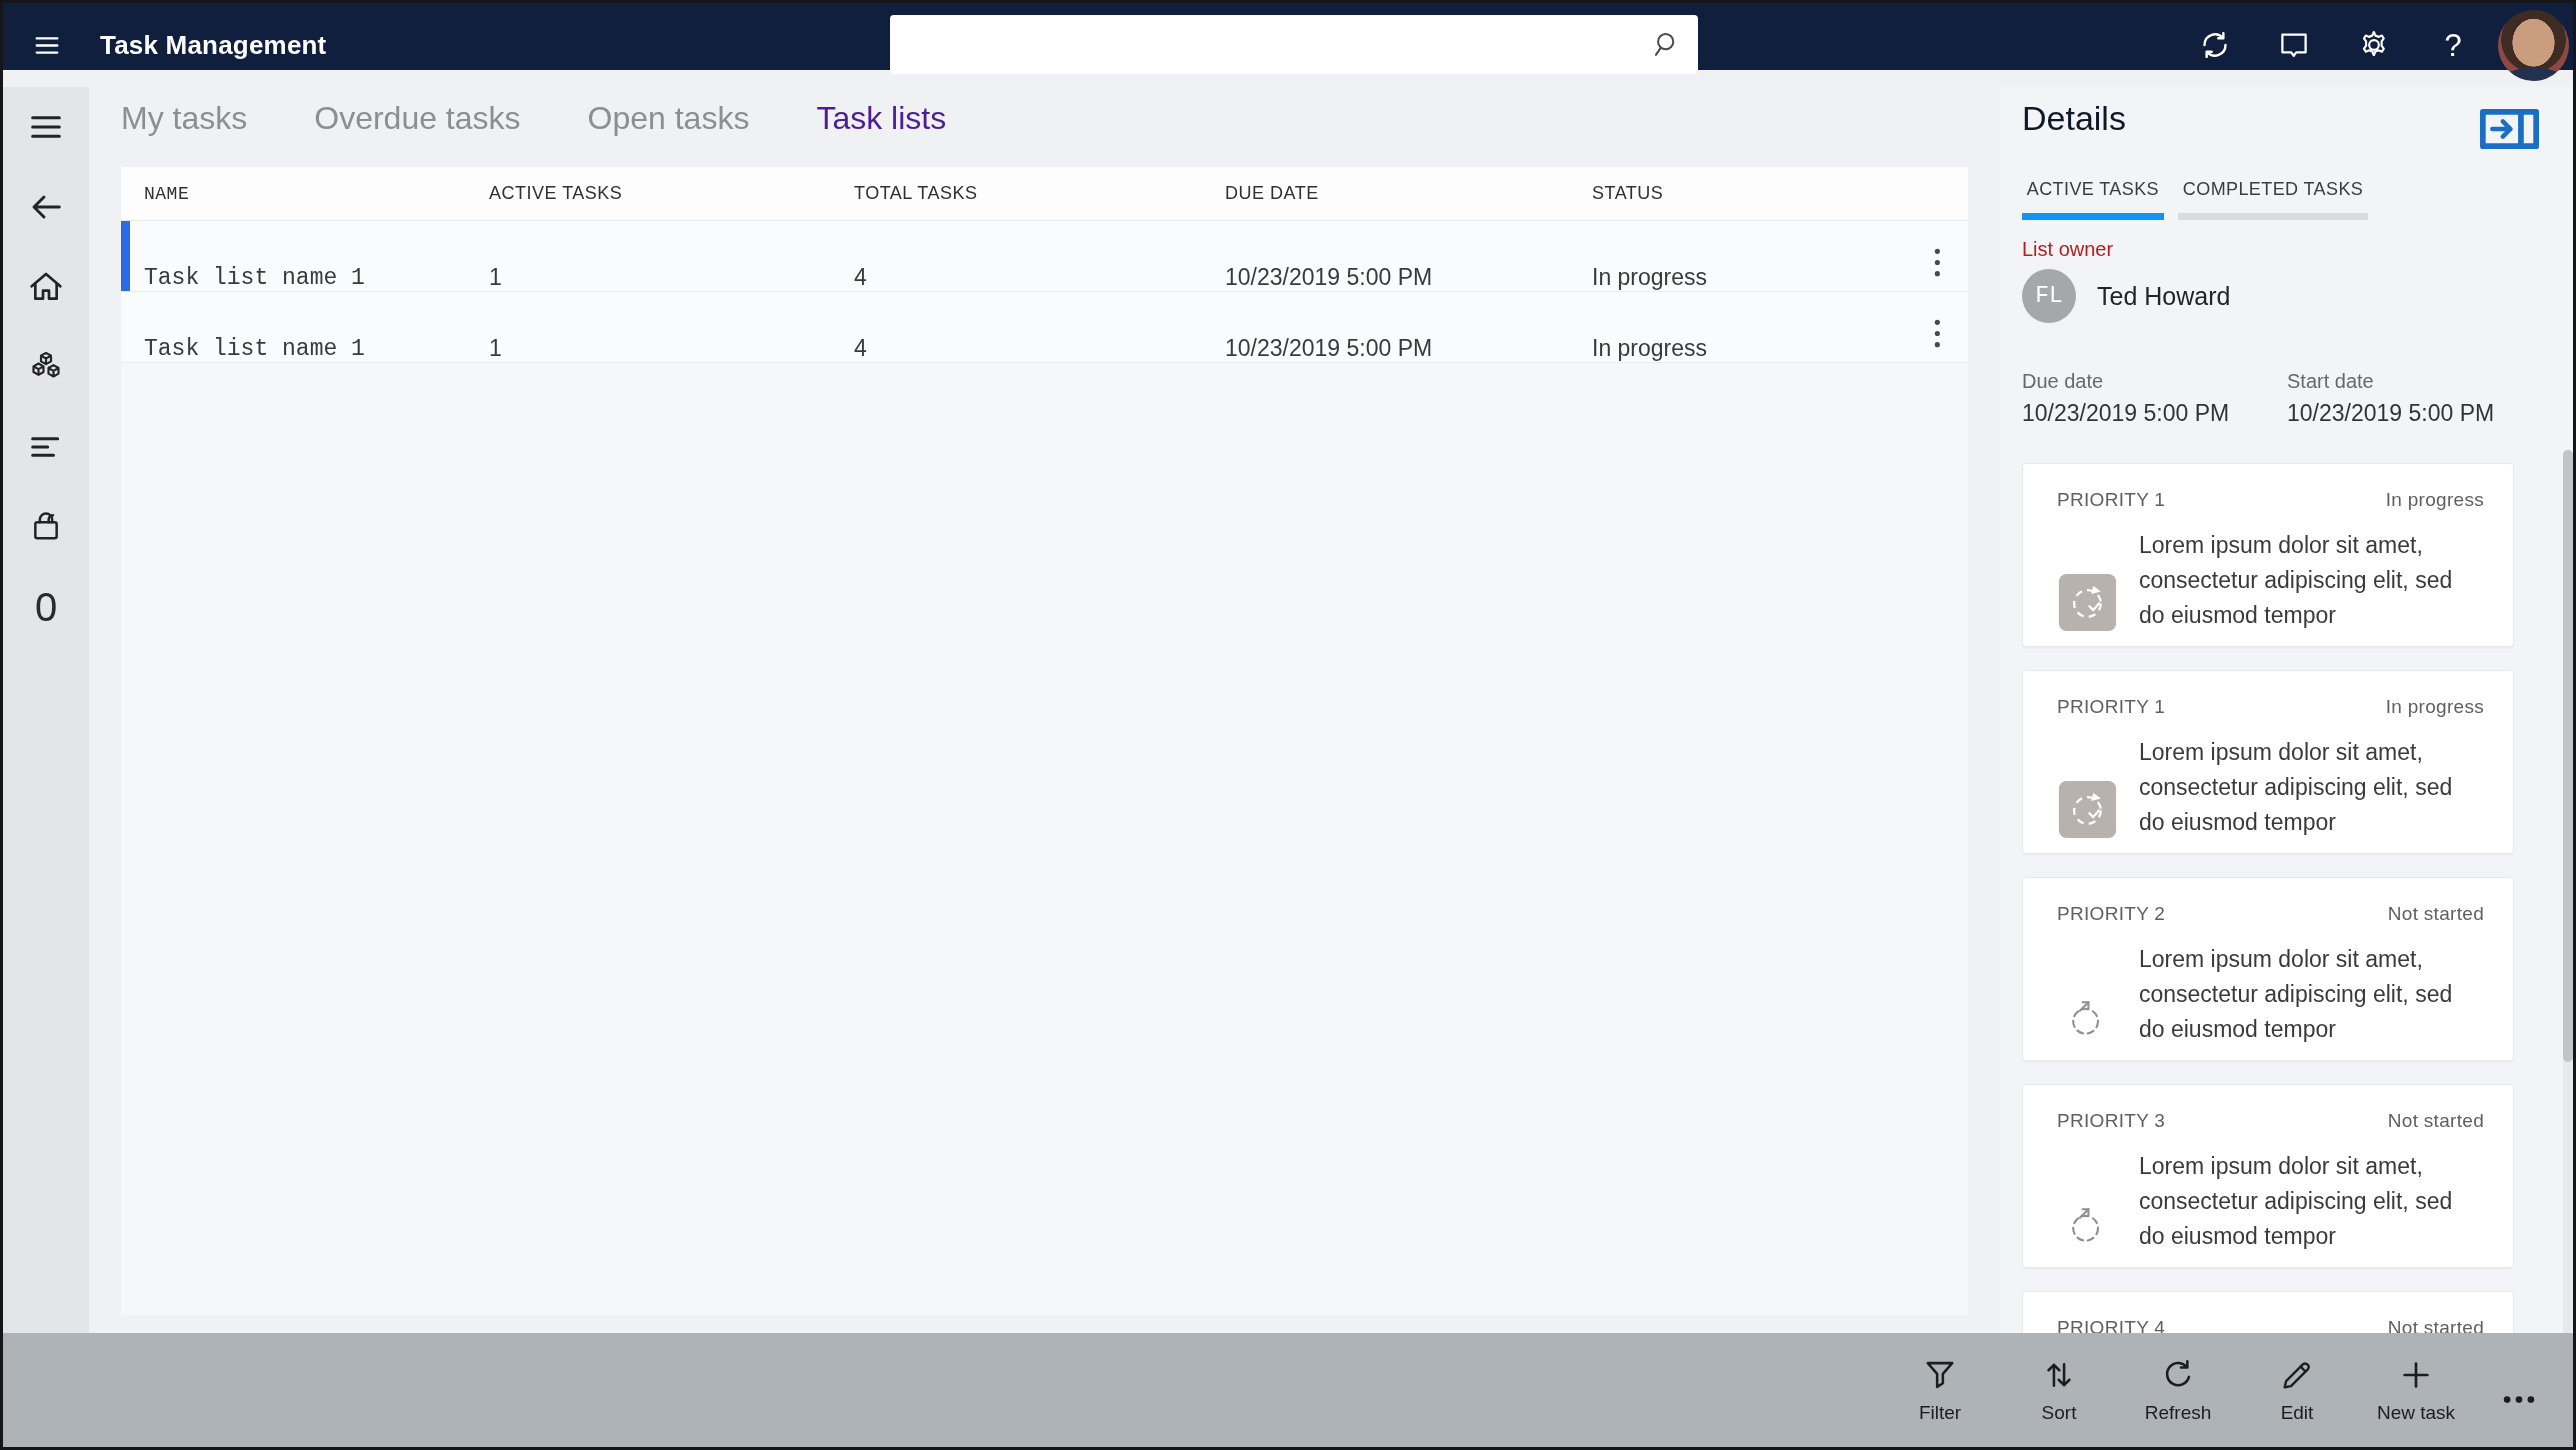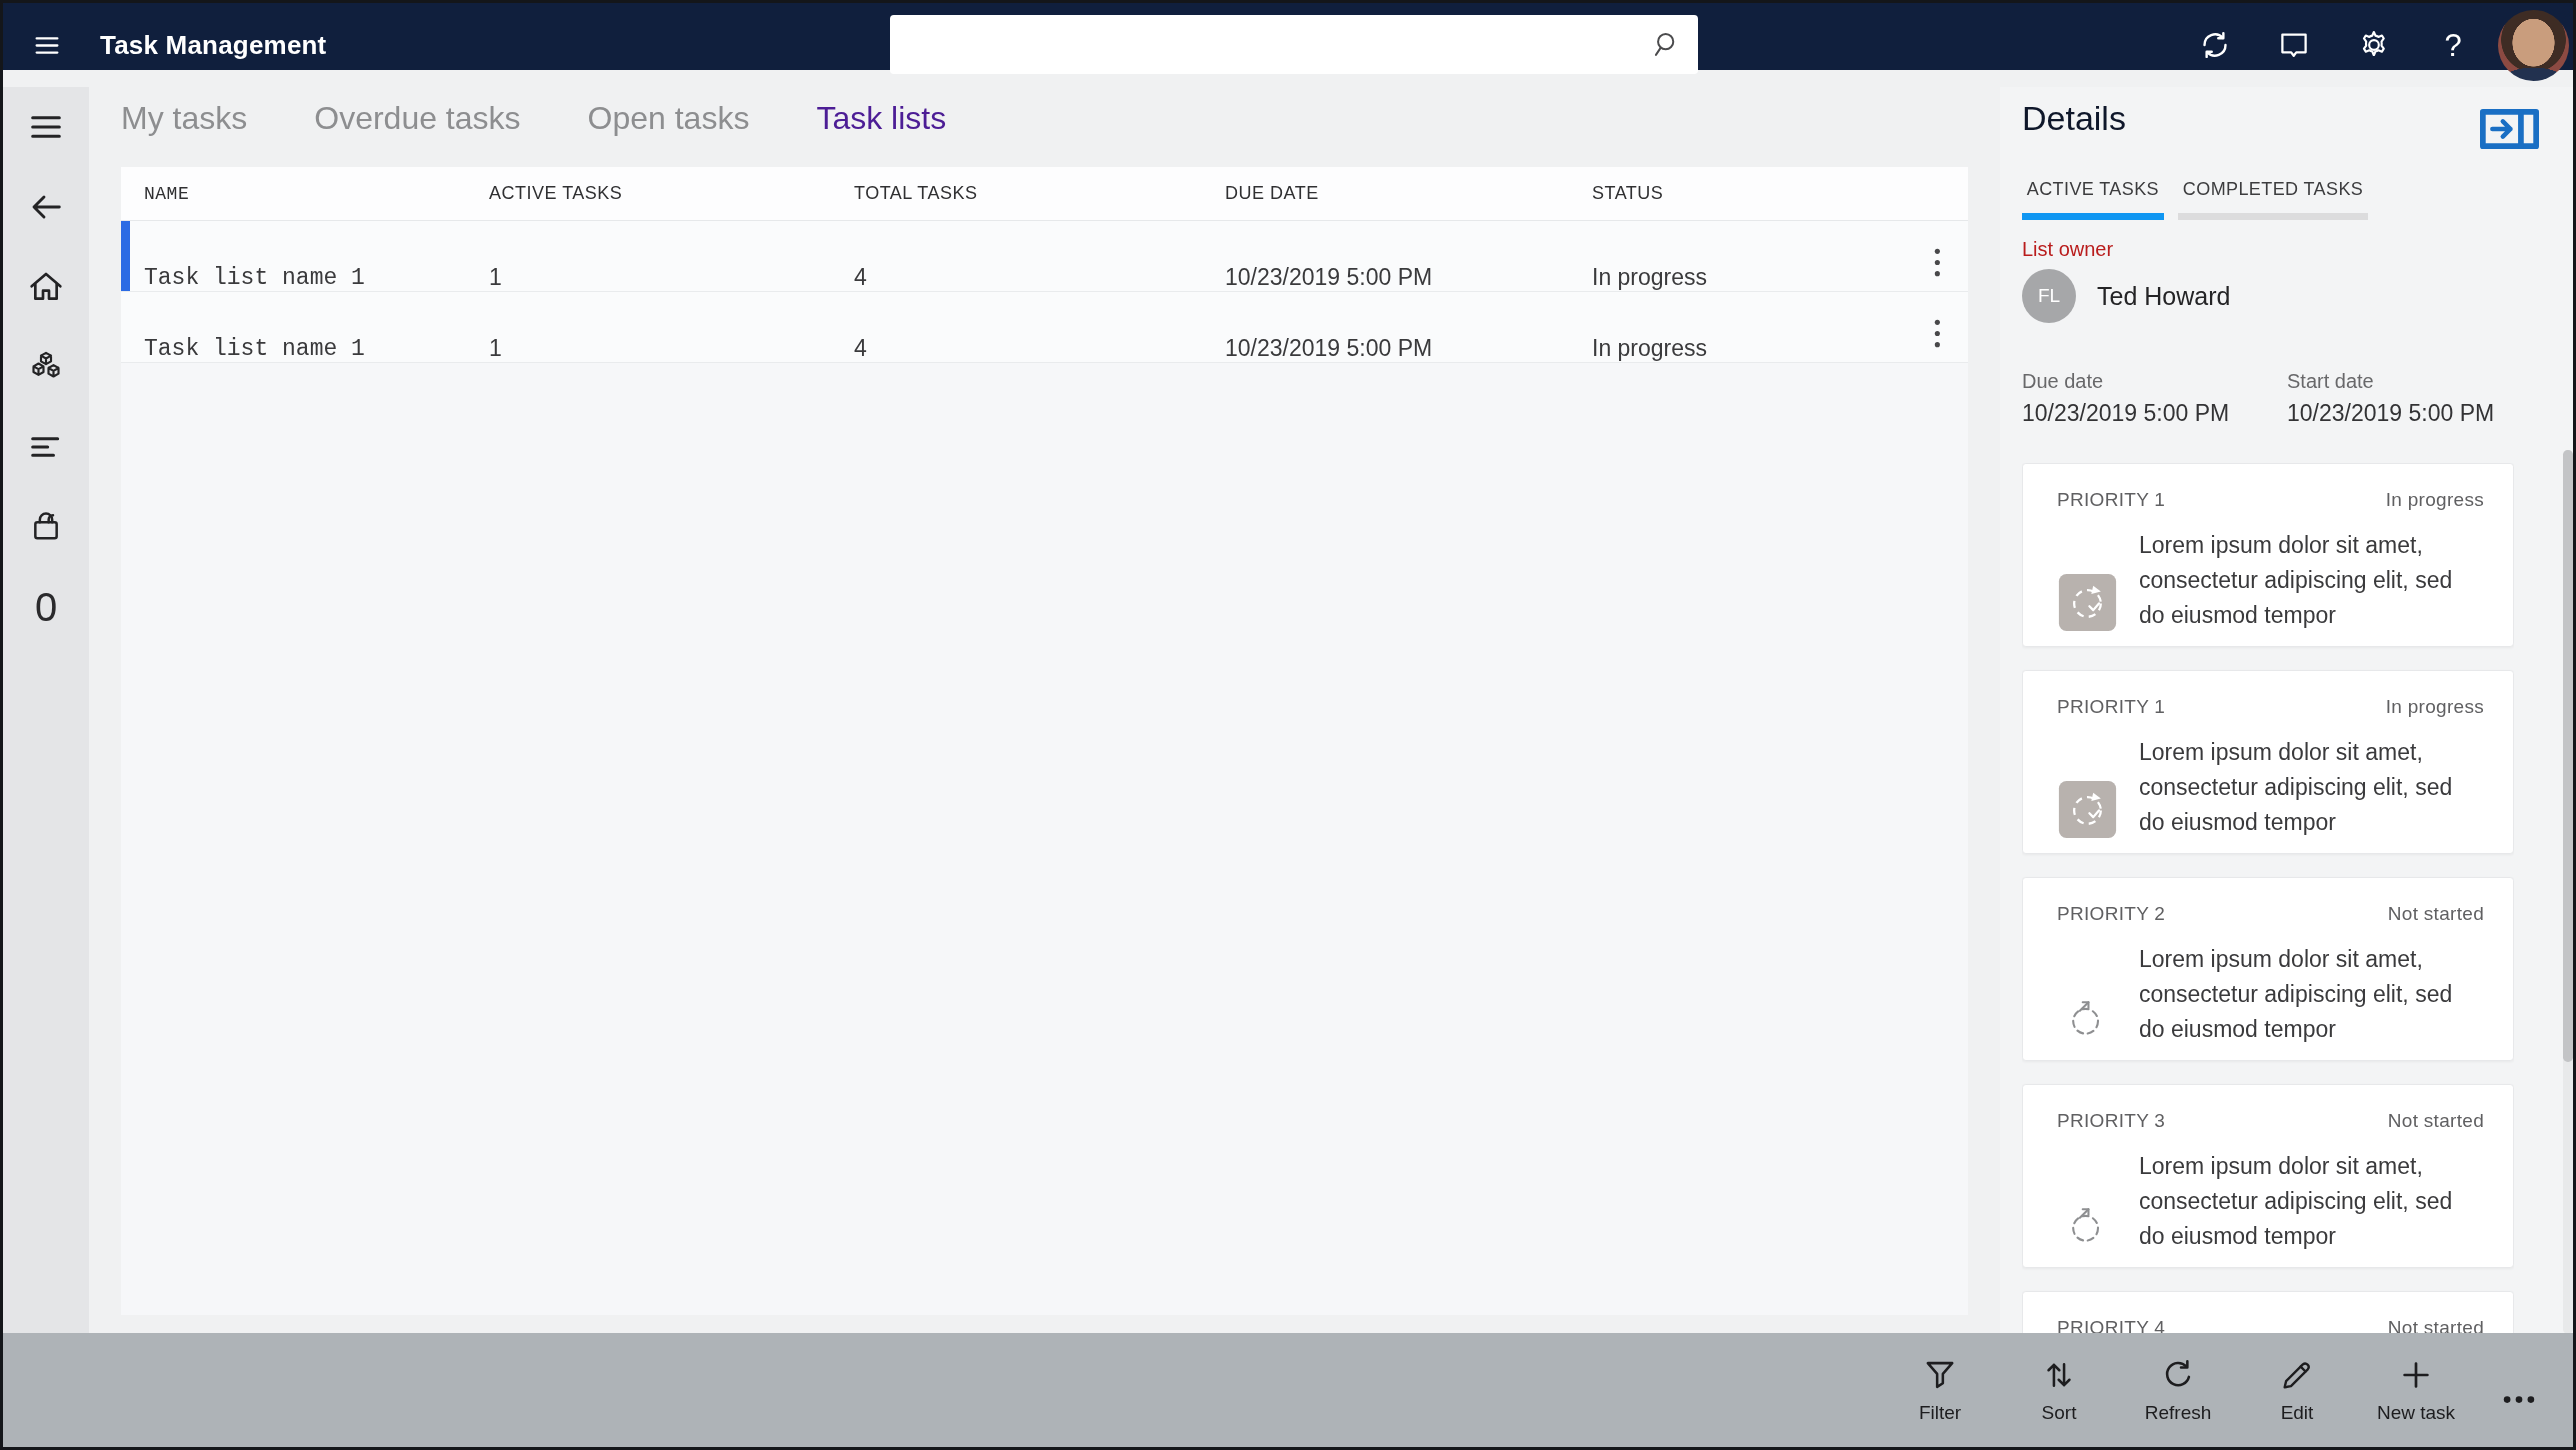--- a/index.html
+++ b/index.html
@@ -54,21 +54,21 @@
 
   
   .details{position:absolute;left:1997px;top:84px;width:579px;height:1249px;background:#f3f4f5;overflow:hidden;}
   .d-title{position:absolute;left:22px;top:11.5px;font-size:34px;font-weight:300;color:#0f172a;}
   .d-collapse{position:absolute;left:480px;top:21px;width:59px;height:42px;background:none;border:none;color:#1a6fc4;cursor:pointer;padding:0;}
   .d-tabs{position:absolute;left:22px;top:92px;display:flex;gap:14.3px;}
   .d-tab{font-size:18px;color:#3c3c3e;letter-spacing:0.4px;padding:0 4.8px 13.4px 4.8px;border-bottom:7.6px solid #dcdcdd;cursor:pointer;white-space:nowrap;}
   .d-tab.sel{border-bottom-color:#0f96f2;}
   .d-owner-label{position:absolute;left:22px;top:151px;font-size:20px;color:#b91c1c;}
   .d-owner{position:absolute;left:22px;top:182px;display:flex;align-items:center;gap:21px;}
-  .fl-avatar{width:54px;height:54px;border-radius:50%;background:#a6a7a9;color:#fff;font-size:19px;display:flex;align-items:center;justify-content:center;}
+  .fl-avatar{width:54px;height:54px;border-radius:50%;background:#a6a7a9;color:#fff;font-size:23px;display:flex;align-items:center;justify-content:center;font-family:Liberation Mono, monospace;}
   .d-owner-name{font-size:25px;color:#242426;}
   .d-datelabel{position:absolute;top:283px;font-size:20px;color:#68686a;}
   .d-dateval{position:absolute;top:313px;font-size:23px;color:#333335;}
   .dl-due{left:22px;} .dl-start{left:287px;}
   .cards{position:absolute;left:22px;top:376px;width:492px;height:873px;overflow:hidden;}
   .card{background:#fff;border:1px solid #e7e8ea;border-radius:3.8px;box-shadow:0 1px 2.9px rgba(0,0,0,.05);margin-bottom:23px;padding:25px 29px 25px 34px;height:184px;cursor:pointer;}
   .card-head{display:flex;justify-content:space-between;font-size:19px;color:#606062;letter-spacing:0.3px;margin-bottom:17px;}
   .card-body{display:flex;gap:21px;align-items:flex-end;}
   .card-icon{width:61px;height:61px;flex:none;}
   .card-text{font-size:23px;line-height:35px;color:#3a3a3c;}

